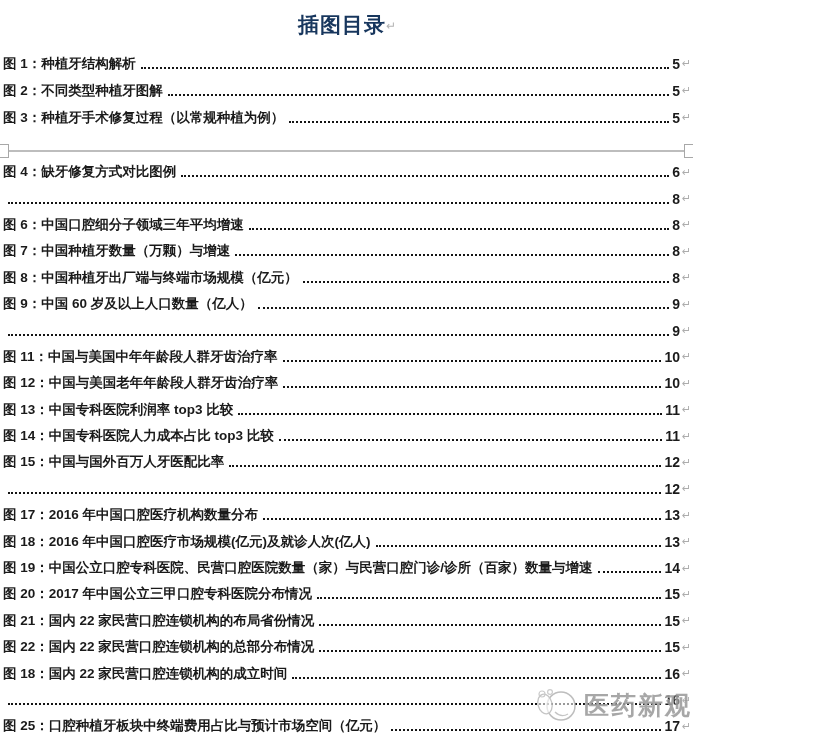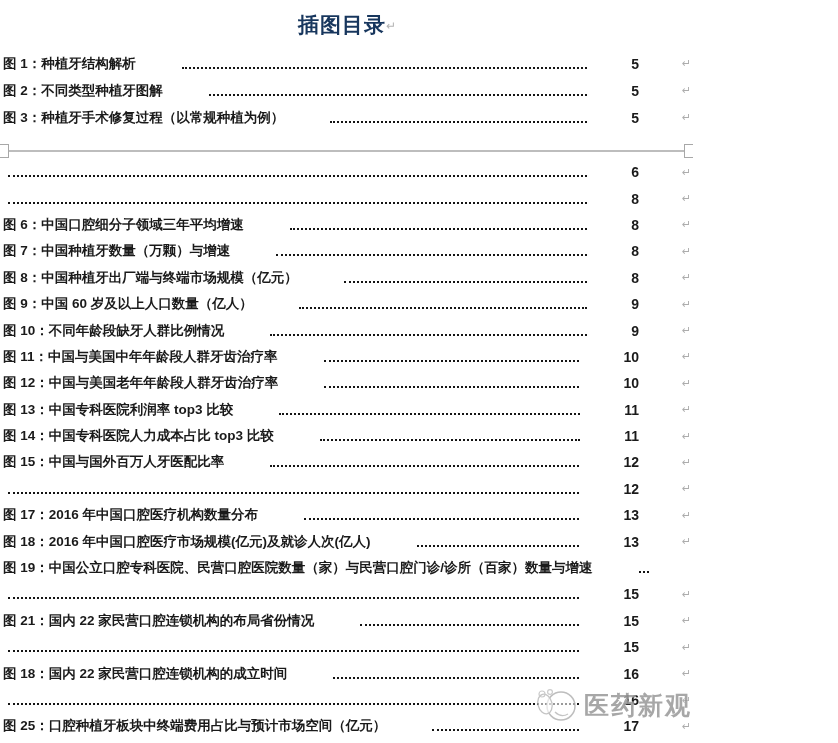--- a/index.html
+++ b/index.html
@@ -8,21 +8,21 @@
   .page { position: relative; width: 693px; height: 743px; padding: 0 2px 0 3px; overflow: hidden; }
 
   .title-wrap { padding-top: 11px; text-align: center; height: 44px; }
   .title { font-size: 21px; font-weight: 700; color: #17365D; letter-spacing: 1px; }
   .title-pilcrow { font-size: 12px; color: #b3b3b3; font-weight: 400; vertical-align: 2px; }
 
   .list { display: block; }
   .list1 { margin-top: 6px; }
   .list1 .row { height: 27px; }
   .list2 .row { height: 26.4px; }
-  .row { display: flex; align-items: center; width: 100%; gap: 41px; }
+  .row { display: flex; align-items: center; width: 100%; }
   .lbl { font-size: 13.5px; font-weight: 700; white-space: nowrap; }
   .leader { flex: 1 1 auto; height: 0; border-bottom: 2px dotted #141414; transform: translateY(4px); margin: 0 3px 0 5px; min-width: 10px; }
   .pg { font-size: 14px; font-weight: 700; white-space: nowrap; }
   .pilcrow { font-size: 11px; color: #adadad; width: 11px; text-align: right; font-weight: 400; }
 
   .page-break { position: relative; height: 15px; margin-top: 13px; }
   .pb-line { position: absolute; left: -3px; right: -2px; top: 6px; border-top: 2px solid #bdbdbd; }
   .pb-rect { position: absolute; top: 0; width: 18px; height: 14px; background: #ffffff; border: 1.5px solid #a8a8a8; }
   .pb-rect.left { left: -12px; }
   .pb-rect.right { right: -11px; }
@@ -66,20 +66,21 @@
 
   <div class="page-break">
     <span class="pb-line"></span>
     <span class="pb-rect left"></span>
     <span class="pb-rect right"></span>
   </div>
 
   <div class="list list2">
 
       <div class="row">
+        <span class="lbl">图 4：缺牙修复方式对比图例</span>
         <span class="leader"></span>
         <span class="pg">6</span>
         <span class="pilcrow">↵</span>
       </div>
 
       <div class="row">
         <span class="leader"></span>
         <span class="pg">8</span>
         <span class="pilcrow">↵</span>
       </div>
@@ -106,21 +107,20 @@
       </div>
 
       <div class="row">
         <span class="lbl">图 9：中国 60 岁及以上人口数量（亿人）</span>
         <span class="leader"></span>
         <span class="pg">9</span>
         <span class="pilcrow">↵</span>
       </div>
 
       <div class="row">
-        <span class="lbl">图 10：不同年龄段缺牙人群比例情况</span>
         <span class="leader"></span>
         <span class="pg">9</span>
         <span class="pilcrow">↵</span>
       </div>
 
       <div class="row">
         <span class="lbl">图 11：中国与美国中年年龄段人群牙齿治疗率</span>
         <span class="leader"></span>
         <span class="pg">10</span>
         <span class="pilcrow">↵</span>
@@ -175,33 +175,35 @@
       </div>
 
       <div class="row">
         <span class="lbl">图 19：中国公立口腔专科医院、民营口腔医院数量（家）与民营口腔门诊/诊所（百家）数量与增速</span>
         <span class="leader"></span>
         <span class="pg">14</span>
         <span class="pilcrow">↵</span>
       </div>
 
       <div class="row">
+        <span class="lbl">图 20：2017 年中国公立三甲口腔专科医院分布情况</span>
         <span class="leader"></span>
         <span class="pg">15</span>
         <span class="pilcrow">↵</span>
       </div>
 
       <div class="row">
         <span class="lbl">图 21：国内 22 家民营口腔连锁机构的布局省份情况</span>
         <span class="leader"></span>
         <span class="pg">15</span>
         <span class="pilcrow">↵</span>
       </div>
 
       <div class="row">
+        <span class="lbl">图 22：国内 22 家民营口腔连锁机构的总部分布情况</span>
         <span class="leader"></span>
         <span class="pg">15</span>
         <span class="pilcrow">↵</span>
       </div>
 
       <div class="row">
         <span class="lbl">图 18：国内 22 家民营口腔连锁机构的成立时间</span>
         <span class="leader"></span>
         <span class="pg">16</span>
         <span class="pilcrow">↵</span>

